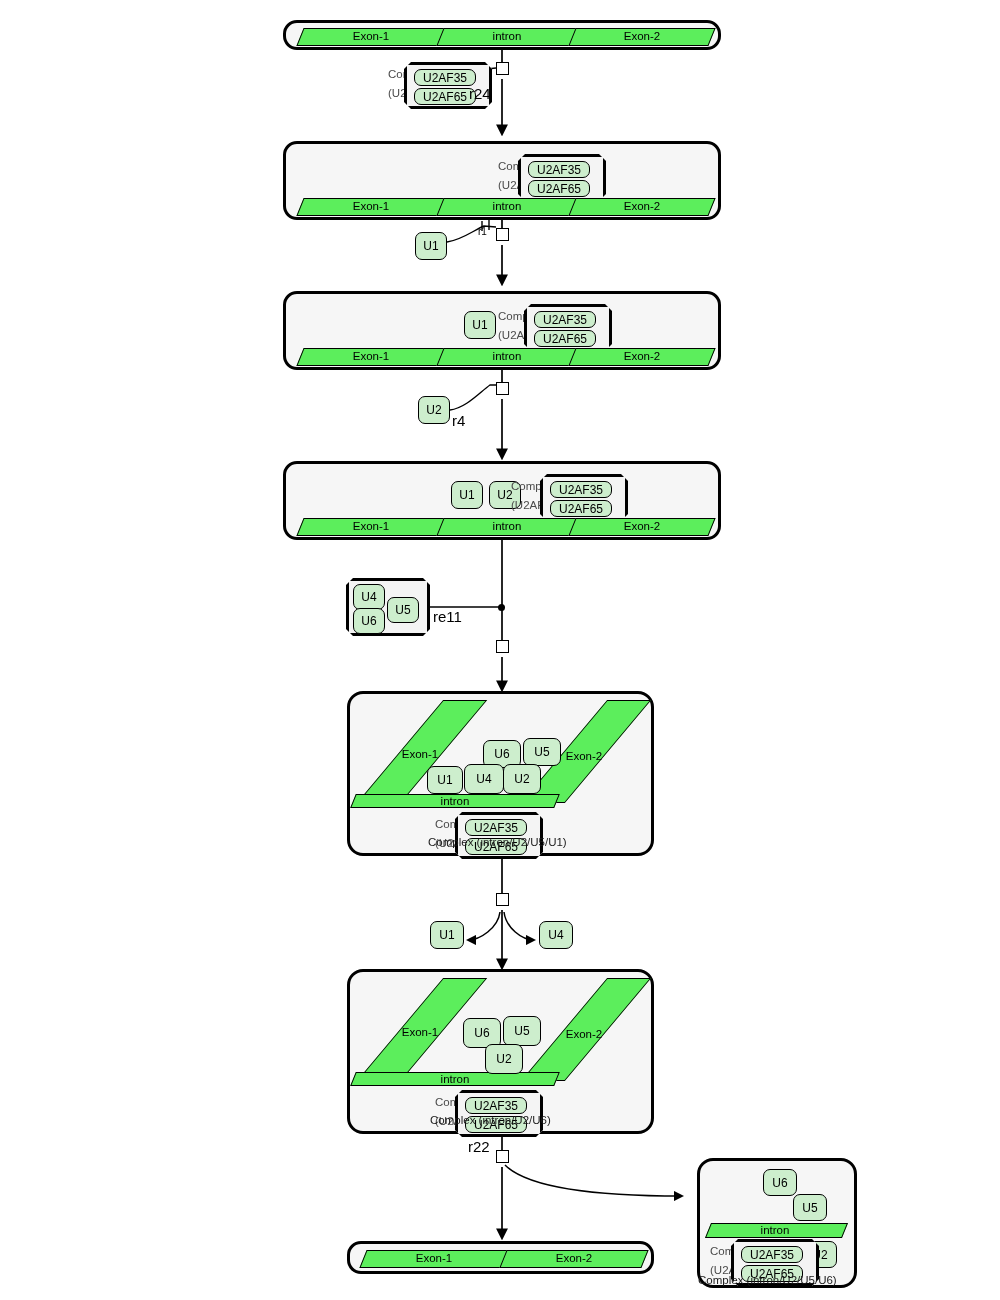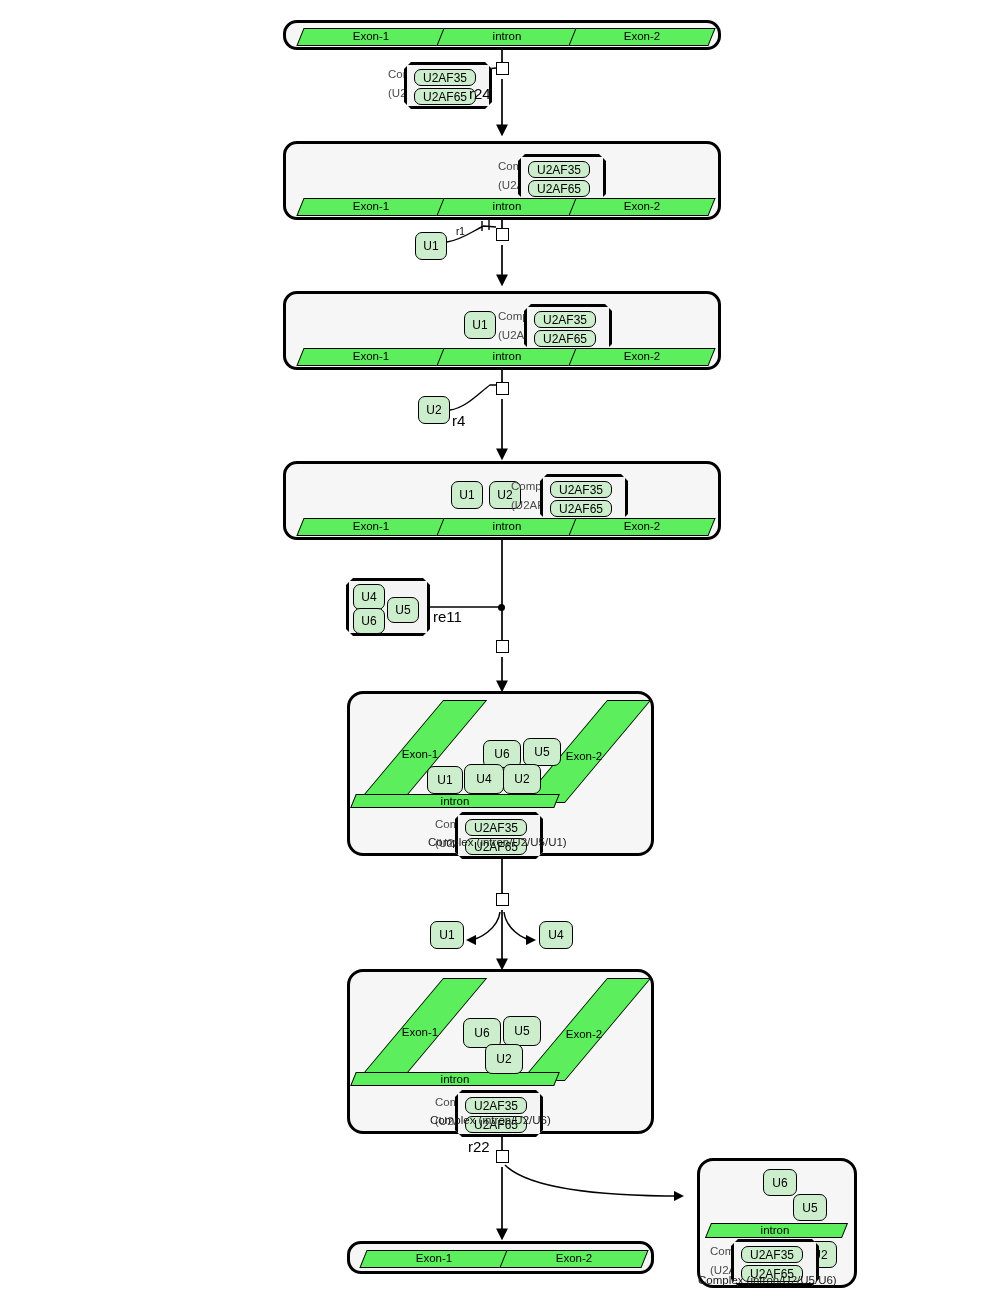--- a/index.html
+++ b/index.html
@@ -129,21 +129,21 @@
       <div class="strand par" style="left:146px;top:0;width:134px;height:18px;"></div>
       <div class="strand par" style="left:278px;top:0;width:140px;height:18px;"></div>
       <div class="slabel" style="left:6px;top:2px;width:142px;">Exon-1</div>
       <div class="slabel" style="left:146px;top:2px;width:134px;">intron</div>
       <div class="slabel" style="left:278px;top:2px;width:140px;">Exon-2</div>
     </div>
   </div>
 
   <div class="unode" style="left:415px;top:232px;width:32px;height:28px;">U1</div>
   <div class="proc" style="left:496px;top:228px;"></div>
-  <div class="rlabel" style="left:456px;top:226px;font-size:10px;">r1</div>
+  <div class="rlabel" style="left:478px;top:226px;font-size:10px;">r1</div>
 
   <div class="pool" style="left:283px;top:291px;width:438px;height:79px;">
     <div class="unode" style="left:178px;top:17px;width:32px;height:28px;">U1</div>
     <div style="position:absolute;left:212px;top:10px;">
       <div class="cplxlabel" style="left:0;top:6px;">Complex</div>
       <div class="cplxlabel" style="left:0;top:25px;">(U2AF35/U2AF65)</div>
       <div class="cplx" style="left:26px;top:0;width:88px;height:47px;">
         <div class="unode" style="left:7px;top:4px;width:62px;height:17px;">U2AF35</div>
         <div class="unode" style="left:7px;top:23px;width:62px;height:17px;">U2AF65</div>
       </div>

